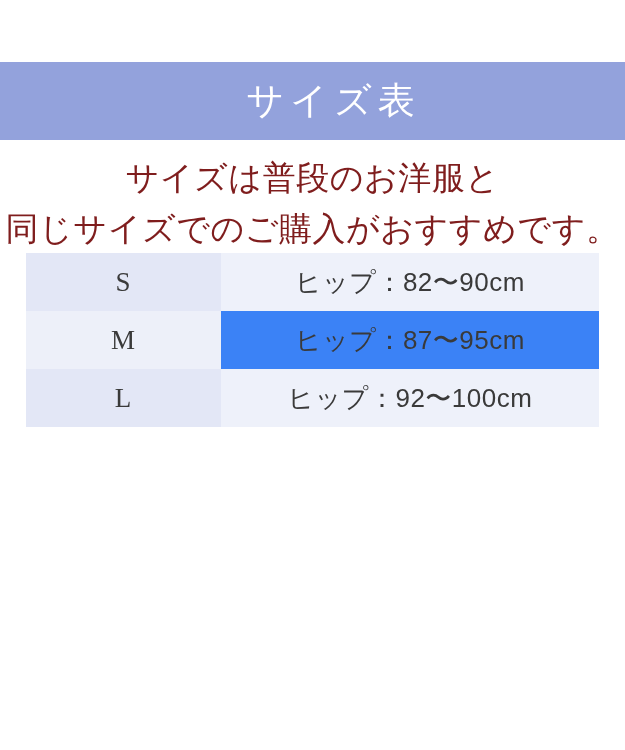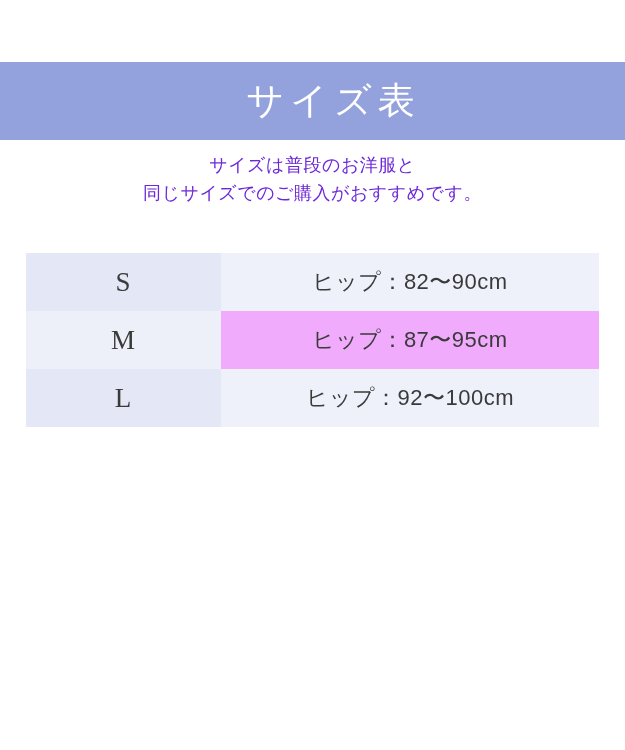--- a/index.html
+++ b/index.html
@@ -40,23 +40,23 @@
     text-indent: 6px;
     margin-left: 36px;
   }
   .lead {
     position: absolute;
     left: 0;
     top: 152px;
     width: 625px;
     text-align: center;
     font-family: "Liberation Sans", sans-serif;
-    font-size: 18px;
+    font-size: 33px;
     line-height: 1.55;
-    color: #6d28d9;
+    color: #7f1d1d;
     letter-spacing: 0.5px;
   }
   .lead div {
     white-space: nowrap;
   }
   .table {
     position: absolute;
     left: 26px;
     top: 253px;
     width: 573px;
@@ -73,28 +73,28 @@
     width: 195px;
     text-align: center;
     font-family: "Liberation Serif", serif;
     font-size: 27px;
     color: #3a3a3a;
     letter-spacing: 1px;
   }
   .cell-measure {
     text-align: center;
     font-family: "Liberation Sans", sans-serif;
-    font-size: 22px;
+    font-size: 26px;
     color: #3a3a3a;
     letter-spacing: 0.5px;
   }
   .row-a .cell-size { background: #e3e7f6; }
   .row-a .cell-measure { background: #eef1fa; }
   .row-b .cell-size { background: #edf0f9; }
-  .row-b .cell-measure { background: #f0abfc; }
+  .row-b .cell-measure { background: #3b82f6; }
 </style>
 </head>
 <body>
 
 <div class="page">
 
   <div class="header-band">
     <div class="header-title">サイズ表</div>
   </div>
 

